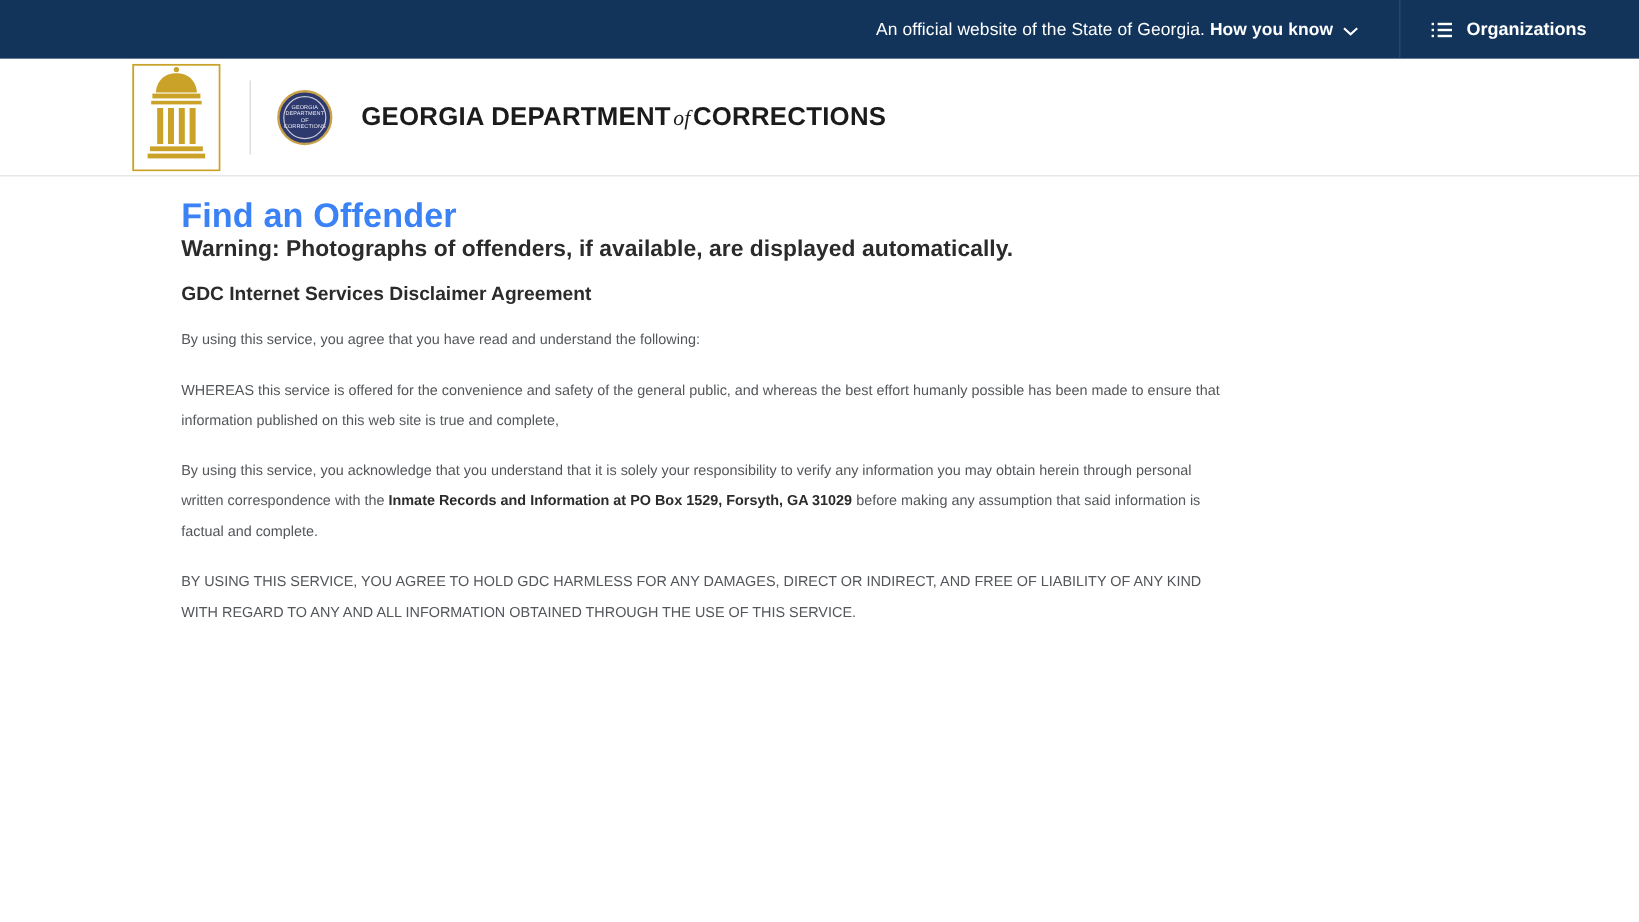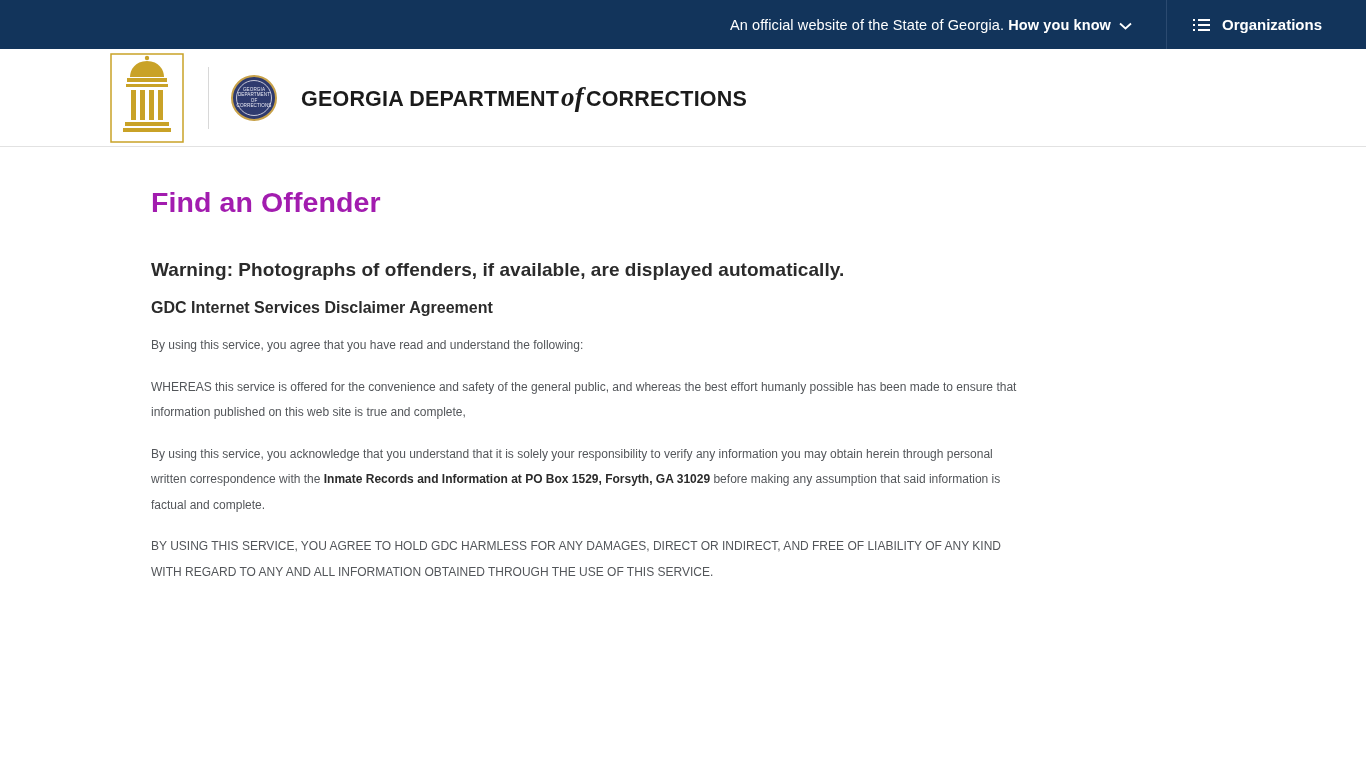--- a/index.html
+++ b/index.html
@@ -119,44 +119,43 @@
   .agency-title {
     font-size: 21.5px;
     font-weight: bold;
     color: #1b1b1b;
     letter-spacing: .2px;
     margin-left: 24px;
     white-space: nowrap;
   }
   .agency-title .of {
     font-style: italic;
-    font-weight: bold;
+    font-weight: normal;
     font-family: "Liberation Serif", serif;
-    font-size: 27px;
+    font-size: 18px;
     padding: 0 2px;
   }
 
   
   .content {
     padding: 0 0 0 151px;
     max-width: 1366px;
   }
   h1.page-title {
     font-size: 28.5px;
     line-height: 34px;
     font-weight: bold;
-    color: #a21caf;
-    margin: 38px 0 0 0;
+    color: #3b82f6;
+    margin: 16px 0 0 0;
     letter-spacing: .1px;
   }
   .warning {
     font-size: 19px;
     font-weight: bold;
     color: #2b2b2b;
-    margin-top: 40px;
     letter-spacing: .05px;
   }
   .disclaimer-heading {
     font-size: 16px;
     font-weight: bold;
     color: #2b2b2b;
     margin-top: 18px;
   }
   p.body {
     font-size: 12px;

